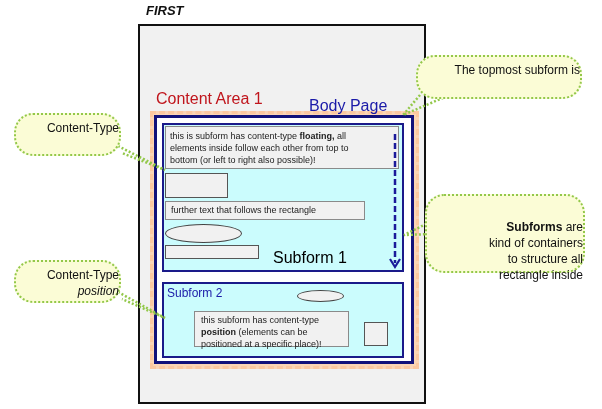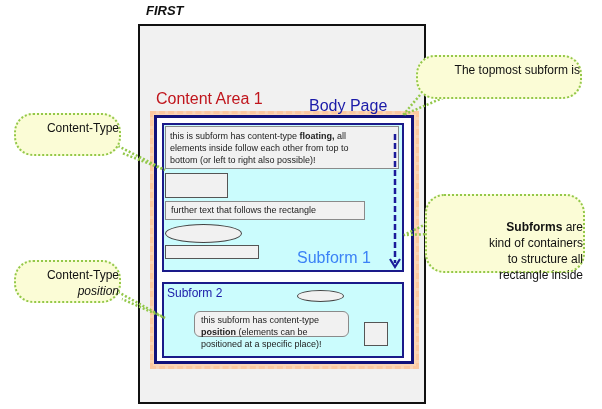--- a/index.html
+++ b/index.html
@@ -28,27 +28,27 @@
   .dbox { background:#f1f1f1; border:1.5px solid #555; }
 
   #sf1-text { left:165px; top:126px; width:234px; height:43px;
               font-size:9px; line-height:12px; color:#222; padding:3px 20px 0 4px; }
   #sf1-rect { left:165px; top:173px; width:63px; height:25px; }
   #sf1-further { left:165px; top:201px; width:200px; height:19px;
                  font-size:9px; color:#222; padding:3px 0 0 5px; }
   #sf1-ellipse { left:165px; top:224px; width:77px; height:19px; border-radius:50%;
                  background:#f1f1f1; border:1.5px solid #444; }
   #sf1-bar { left:165px; top:245px; width:94px; height:14px; }
-  #sf1-label { left:273px; top:249px; font-size:16px; color:#3b82f6;margin-left:24px; }
+  #sf1-label { left:273px; top:249px; font-size:16px; color:#000000; }
 
   #sf2-label { left:167px; top:286px; font-size:12px; color:#1a1aa8; }
   #sf2-ellipse { left:297px; top:290px; width:47px; height:12px; border-radius:50%;
                  background:#f1f1f1; border:1.5px solid #444; }
-  #sf2-text { left:194px; top:311px; width:155px; height:26px;
-              font-size:9px; line-height:12px; color:#222; padding:2px 4px 0 6px;border-radius:6px; }
+  #sf2-text { left:194px; top:311px; width:155px; height:36px;
+              font-size:9px; line-height:12px; color:#222; padding:2px 4px 0 6px; }
   #sf2-square { left:364px; top:322px; width:24px; height:24px; }
 
   .callout { background:#fbfcd6; border:2.5px dotted #93c84a; border-radius:19px;
              text-align:right; color:#111; }
   #callout-floating { left:14px; top:113px; width:107px; height:43px;
                       font-size:12px; line-height:16px; padding-top:5px; }
   #callout-position { left:14px; top:260px; width:107px; height:43px;
                       font-size:12px; line-height:16px; padding-top:5px; }
   #callout-bodypage { left:416px; top:55px; width:166px; height:44px;
                       font-size:12px; line-height:16px; padding-top:5px; }

